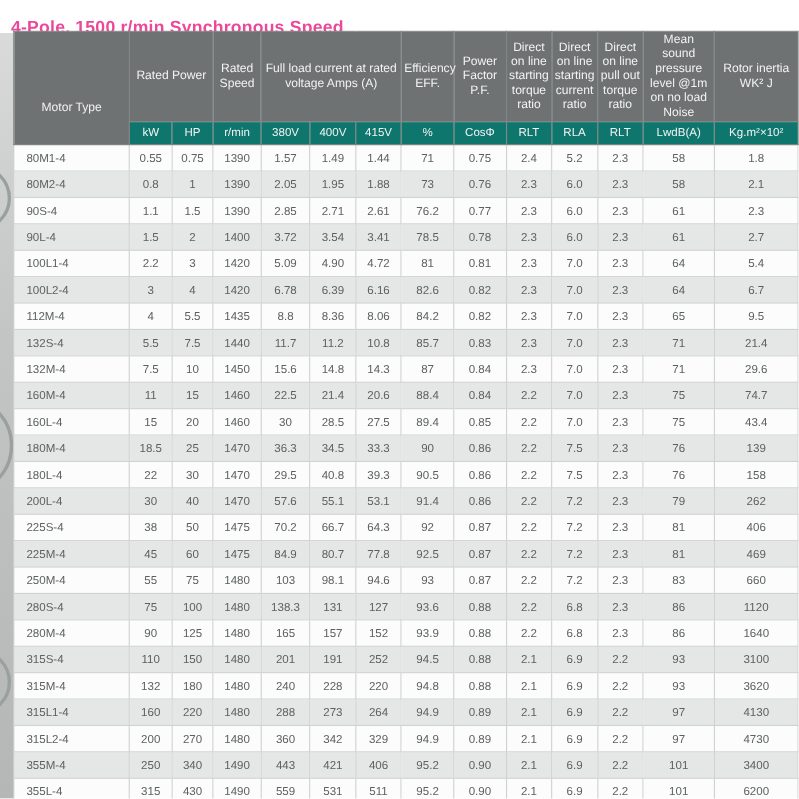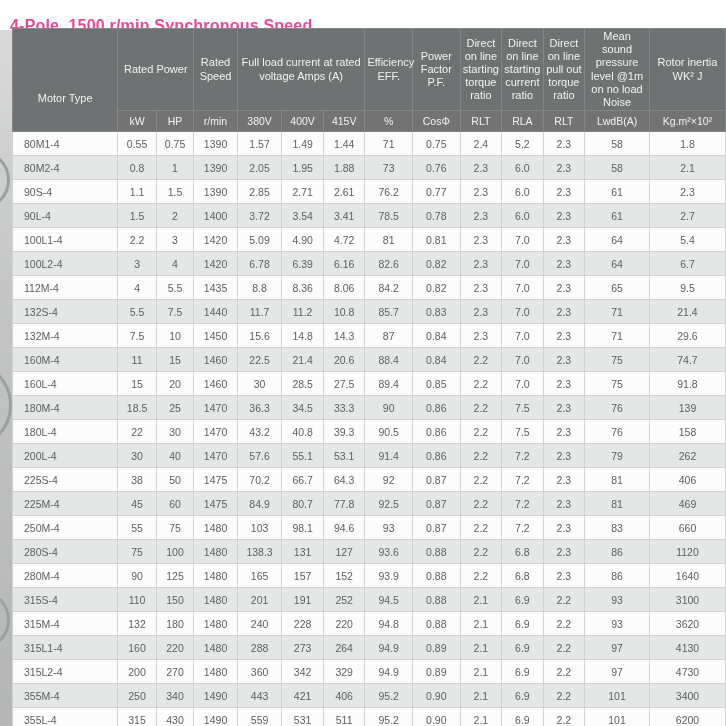--- a/index.html
+++ b/index.html
@@ -27,21 +27,21 @@
   table.spec {
     position:absolute; left:12px; top:28px; width:714px;
     border-collapse:collapse; table-layout:fixed;
   }
   thead th {
     font-weight:400; color:#f2f3f2; text-align:center;
     border:1px solid #828686; padding:1px 2px; line-height:1.2;
   }
   tr.group-row th { background:#6e7272; font-size:11px; height:66px; vertical-align:middle; }
   tr.group-row th.motor-type-th { font-size:11px; vertical-align:middle; padding-top:38px; }
-  tr.sub-row th { background:#737373; font-size:10.5px; height:21px; }
+  tr.sub-row th { background:#0f766e; font-size:10.5px; height:21px; }
   tbody td {
     font-size:10.5px; color:#5c6160; text-align:center;
     border:1px solid #cfd2d1; height:24px; padding:0 2px;
     white-space:nowrap; overflow:hidden;
   }
   tbody td.motor-cell { text-align:left; padding-left:11px;margin-top:33px; }
   tbody tr:nth-child(odd)  td { background:#fbfcfb; }
   tbody tr:nth-child(even) td { background:#e5e7e6; }
 </style>
 </head>
@@ -270,21 +270,21 @@
         <td>1460</td>
         <td>30</td>
         <td>28.5</td>
         <td>27.5</td>
         <td>89.4</td>
         <td>0.85</td>
         <td>2.2</td>
         <td>7.0</td>
         <td>2.3</td>
         <td>75</td>
-        <td>91.8</td>
+        <td>43.4</td>
       </tr>
       <tr>
         <td class="motor-cell">180M-4</td>
         <td>18.5</td>
         <td>25</td>
         <td>1470</td>
         <td>36.3</td>
         <td>34.5</td>
         <td>33.3</td>
         <td>90</td>
@@ -293,21 +293,21 @@
         <td>7.5</td>
         <td>2.3</td>
         <td>76</td>
         <td>139</td>
       </tr>
       <tr>
         <td class="motor-cell">180L-4</td>
         <td>22</td>
         <td>30</td>
         <td>1470</td>
-        <td>43.2</td>
+        <td>29.5</td>
         <td>40.8</td>
         <td>39.3</td>
         <td>90.5</td>
         <td>0.86</td>
         <td>2.2</td>
         <td>7.5</td>
         <td>2.3</td>
         <td>76</td>
         <td>158</td>
       </tr>

